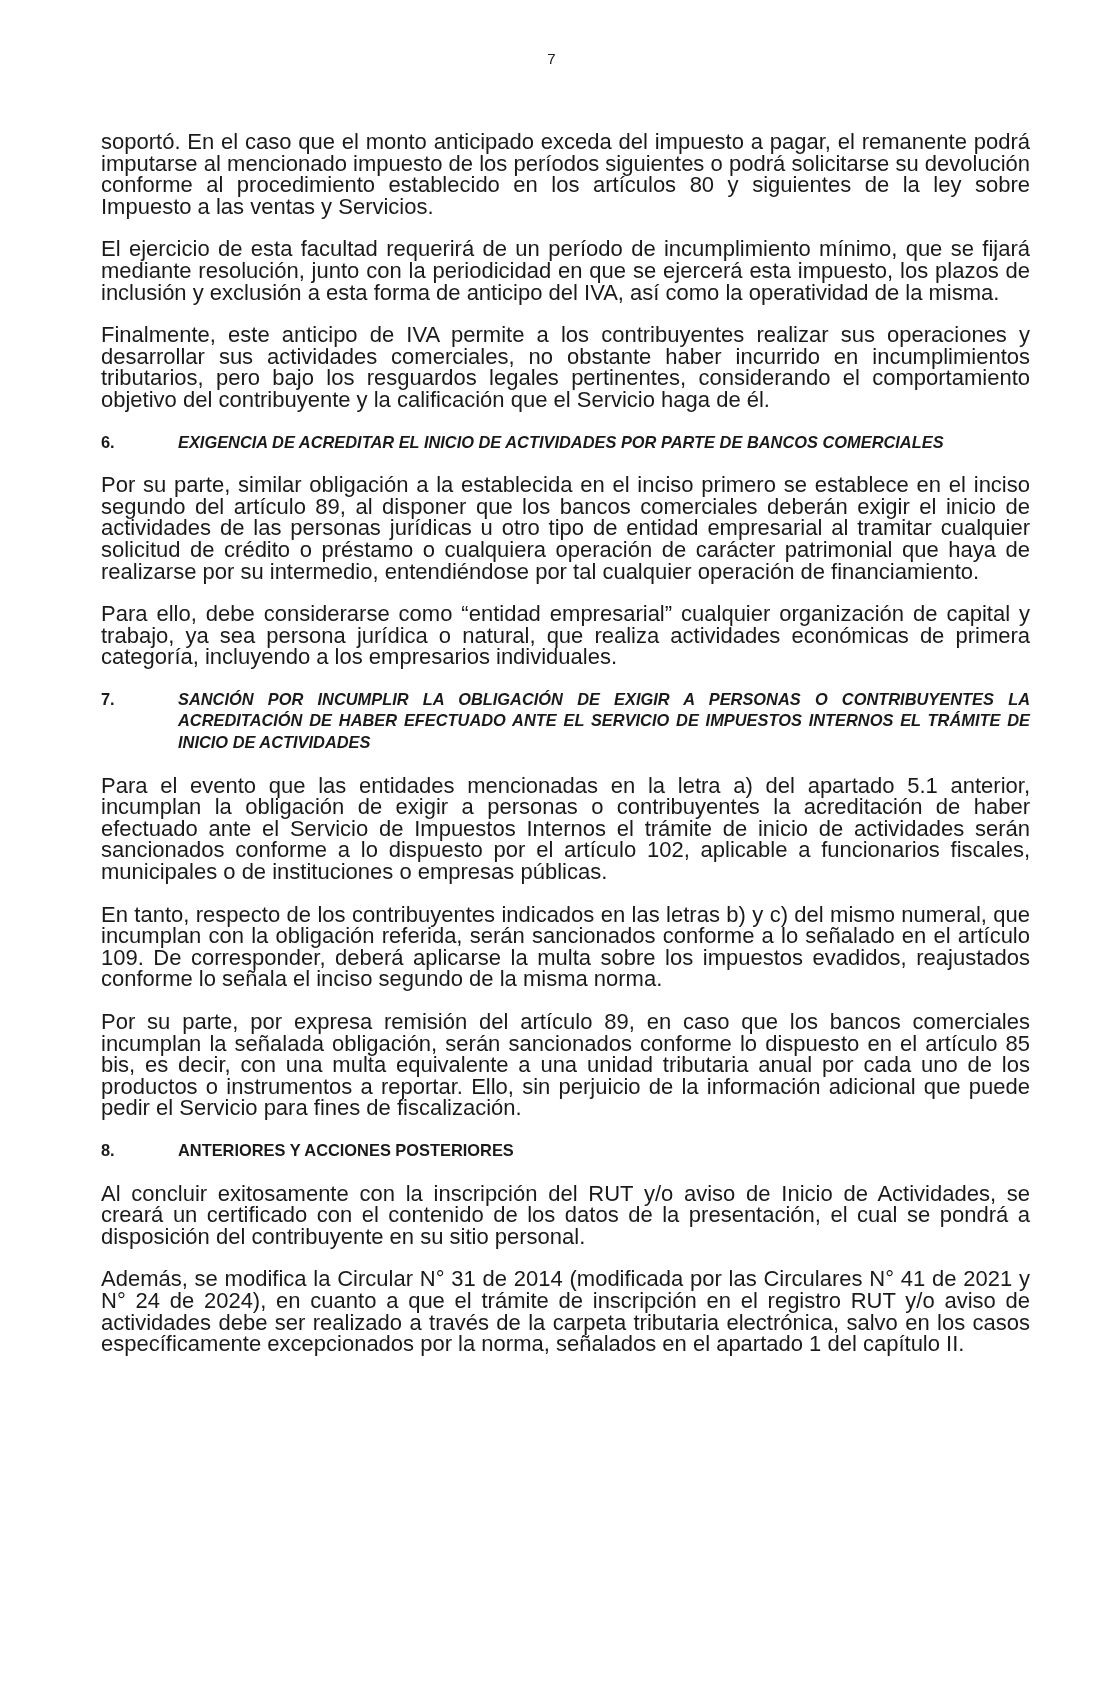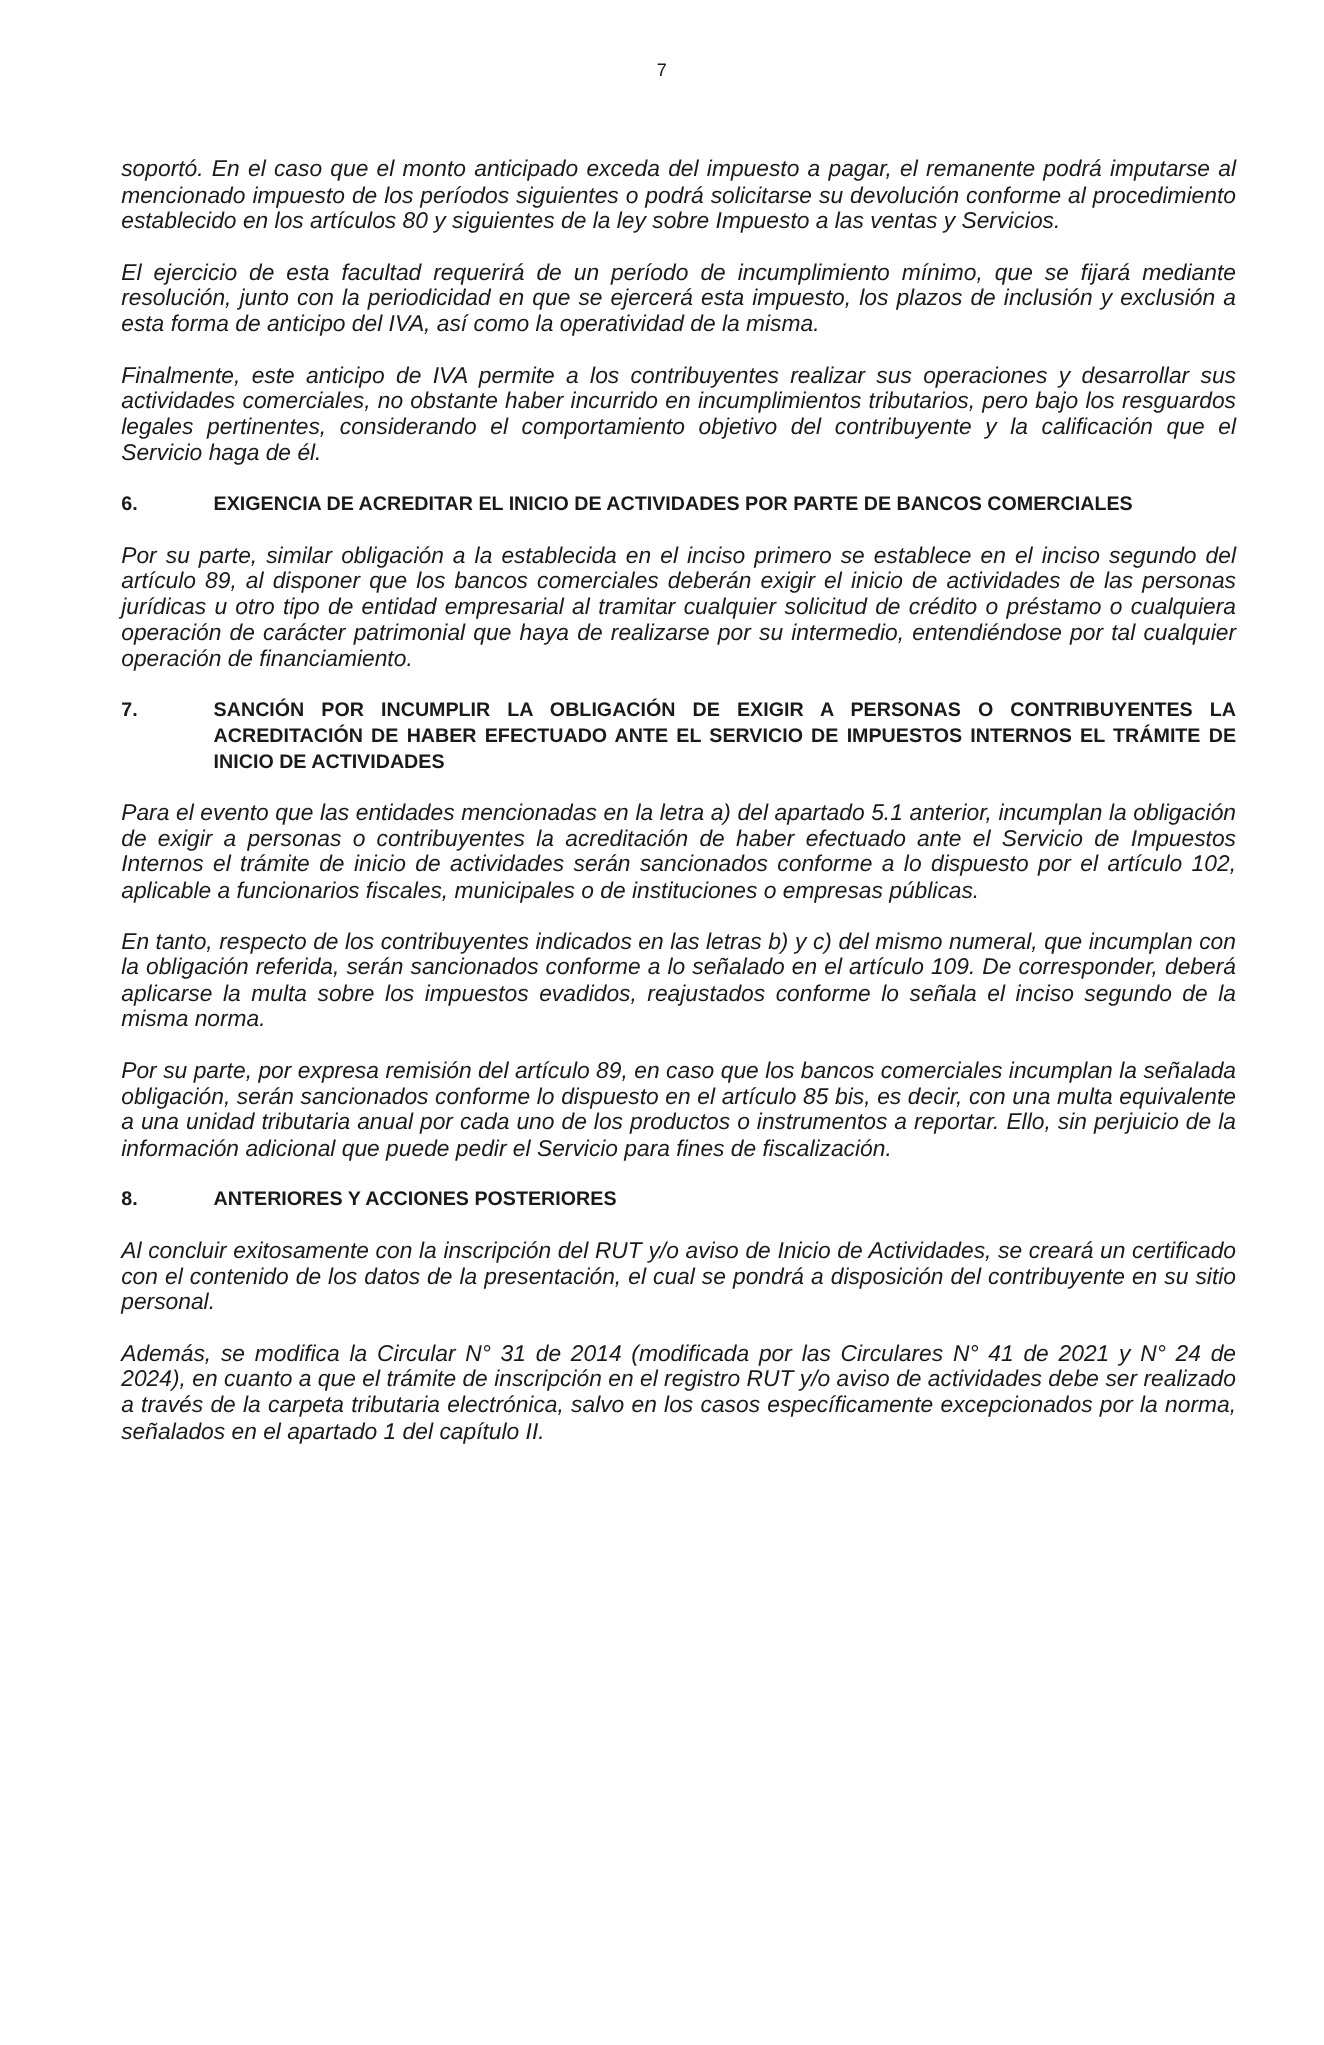--- a/index.html
+++ b/index.html
@@ -1,42 +1,43 @@
 <!DOCTYPE html>
 <html><head>
 <meta charset="utf-8">
 <style>
   html, body { margin: 0; padding: 0; background: #ffffff; }
   body { width: 1103px; height: 1704px; position: relative; overflow: hidden;
          font-family: "Liberation Sans", sans-serif; color: #1a1a1a; }
   .page-number { position: absolute; top: 50px; left: 0; width: 1103px; text-align: center;
                  font-size: 15px; }
   .content { position: absolute; top: 131px; left: 101px; width: 929px; }
-  p { margin: 0 0 21px 0; font-size: 19px; line-height: 21.6px; text-align: justify; font-style: italic; }
+  p { margin: 0 0 21px 0; font-size: 22px; line-height: 21.6px; text-align: justify; }
   .heading { display: flex; margin: 0 0 21px 0; font-size: 16.4px; line-height: 21.6px;
              font-weight: bold; }
   .heading .num { width: 77px; flex: none; }
   .heading .title { flex: 1; text-align: justify; text-align-last: left; }
-  .heading.justify-first .title { text-align: justify; }
+  .heading.justify-first .title { text-align: justify; font-style: italic; }
 </style>
 </head>
 <body>
 
 <div class="page-number">7</div>
 
 <div class="content">
   <p>soportó. En el caso que el monto anticipado exceda del impuesto  a pagar, el remanente podrá imputarse al mencionado impuesto de los períodos siguientes o podrá solicitarse su devolución conforme al procedimiento establecido en los artículos 80 y siguientes de la ley sobre Impuesto a las ventas y Servicios.</p>
   <p>El ejercicio de esta facultad requerirá de un período de incumplimiento mínimo, que se fijará mediante resolución, junto con la periodicidad en que se ejercerá esta impuesto, los plazos de inclusión y exclusión a esta forma de anticipo del IVA, así como la operatividad de la misma.</p>
   <p>Finalmente, este anticipo de IVA permite a los contribuyentes realizar sus operaciones y desarrollar sus actividades comerciales, no obstante haber incurrido en incumplimientos tributarios, pero bajo los resguardos legales pertinentes, considerando el comportamiento objetivo del contribuyente y la calificación que el Servicio haga de él.</p>
 
   <div class="heading justify-first">
     <span class="num">6.</span>
     <span class="title">EXIGENCIA DE ACREDITAR EL INICIO DE ACTIVIDADES POR PARTE DE BANCOS COMERCIALES</span>
   </div>
   <p>Por su parte, similar obligación a la establecida en el inciso primero se establece en el inciso segundo del artículo 89, al disponer que los bancos comerciales deberán exigir el inicio de actividades de las personas jurídicas u otro tipo de entidad empresarial al tramitar cualquier solicitud de crédito o préstamo o cualquiera operación de carácter patrimonial que haya de realizarse por su intermedio, entendiéndose por tal cualquier operación de financiamiento.</p>
+  <p>Para ello, debe considerarse como “entidad empresarial” cualquier organización de capital y trabajo, ya sea persona jurídica o natural, que realiza actividades económicas de primera categoría, incluyendo a los empresarios individuales.</p>
 
   <div class="heading justify-first">
     <span class="num">7.</span>
     <span class="title">SANCIÓN POR INCUMPLIR LA OBLIGACIÓN DE EXIGIR A PERSONAS O CONTRIBUYENTES LA ACREDITACIÓN DE HABER EFECTUADO ANTE EL SERVICIO DE IMPUESTOS INTERNOS EL TRÁMITE DE INICIO DE ACTIVIDADES</span>
   </div>
   <p>Para el evento que las entidades mencionadas en la letra a) del apartado 5.1 anterior, incumplan la obligación de exigir a personas o contribuyentes la acreditación de haber efectuado ante el Servicio de Impuestos Internos el trámite de inicio de actividades serán sancionados conforme a lo dispuesto por el artículo 102, aplicable a funcionarios fiscales, municipales o de instituciones o empresas públicas.</p>
   <p>En tanto, respecto de los contribuyentes indicados en las letras b) y c) del mismo numeral, que incumplan con la obligación referida, serán sancionados conforme a lo señalado en el artículo 109. De corresponder, deberá aplicarse la multa sobre los impuestos evadidos, reajustados conforme lo señala el inciso segundo de la misma norma.</p>
   <p>Por su parte, por expresa remisión del artículo 89, en caso que los bancos comerciales incumplan la señalada obligación, serán sancionados conforme lo dispuesto en el artículo 85 bis, es decir, con una multa equivalente a una unidad tributaria anual por cada uno de los productos o instrumentos a reportar. Ello, sin perjuicio de la información adicional que puede pedir el Servicio para fines de fiscalización.</p>
 
   <div class="heading">

